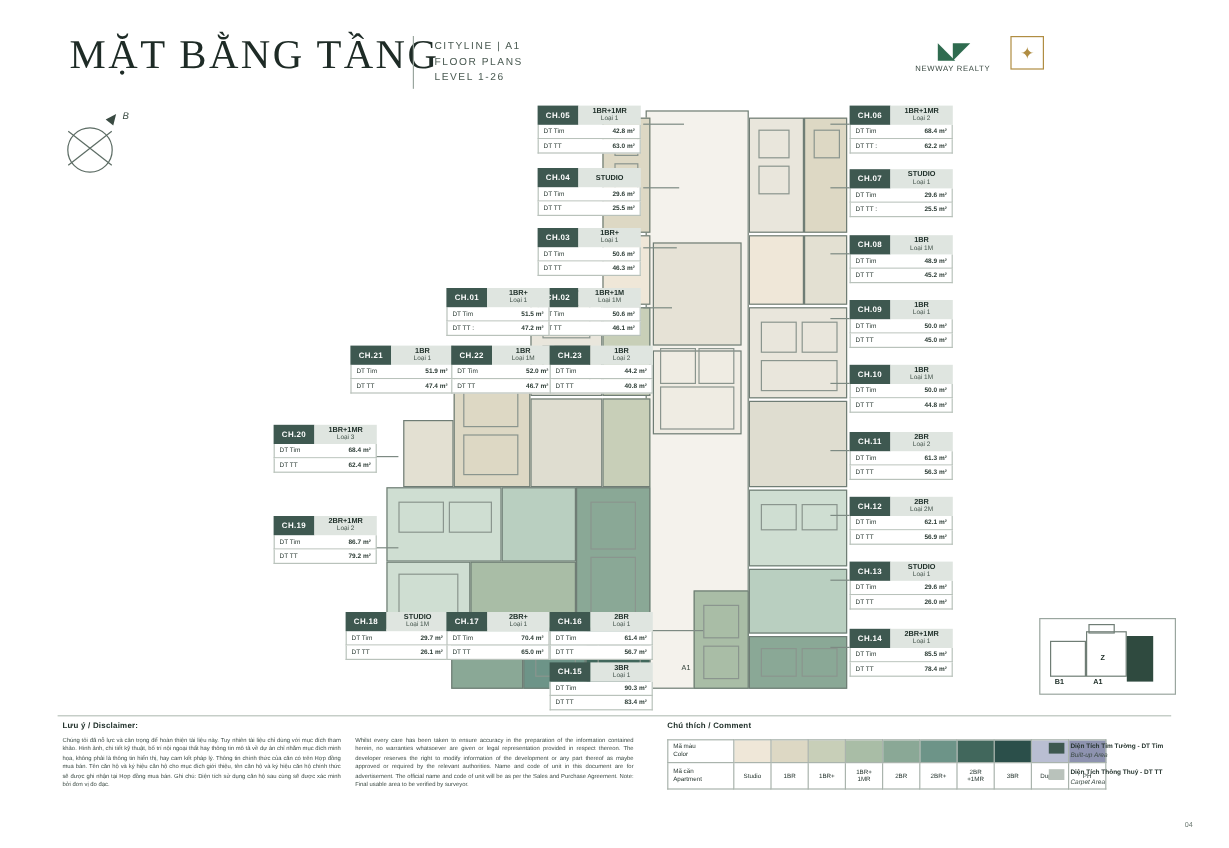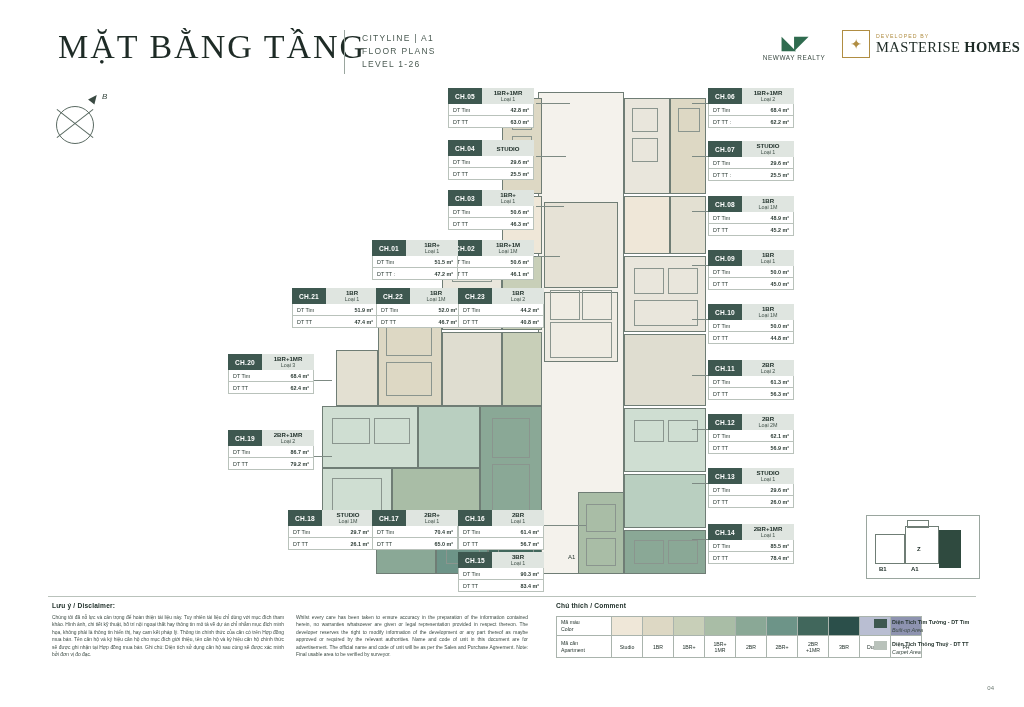--- a/index.html
+++ b/index.html
@@ -95,24 +95,20 @@
     <div>LEVEL  1-26</div>
   </div>
 
   <div class="logo-newway">
     <div class="mark">◣◤</div>
     <div class="txt">NEWWAY REALTY</div>
   </div>
 
   <div class="logo-master">
     <div class="emblem">✦</div>
-    <div class="mtxt">
-      <div class="dev">DEVELOPED BY</div>
-      <div class="nm"><span>MASTERISE</span> <b>HOMES</b></div>
-    </div>
   </div>
 
   <div class="compass">
     <div class="circ"></div>
       <div class="x1"></div>
       <div class="x2"></div>
     <div class="arrow"></div>
     <div class="n">B</div>
   </div>
 

